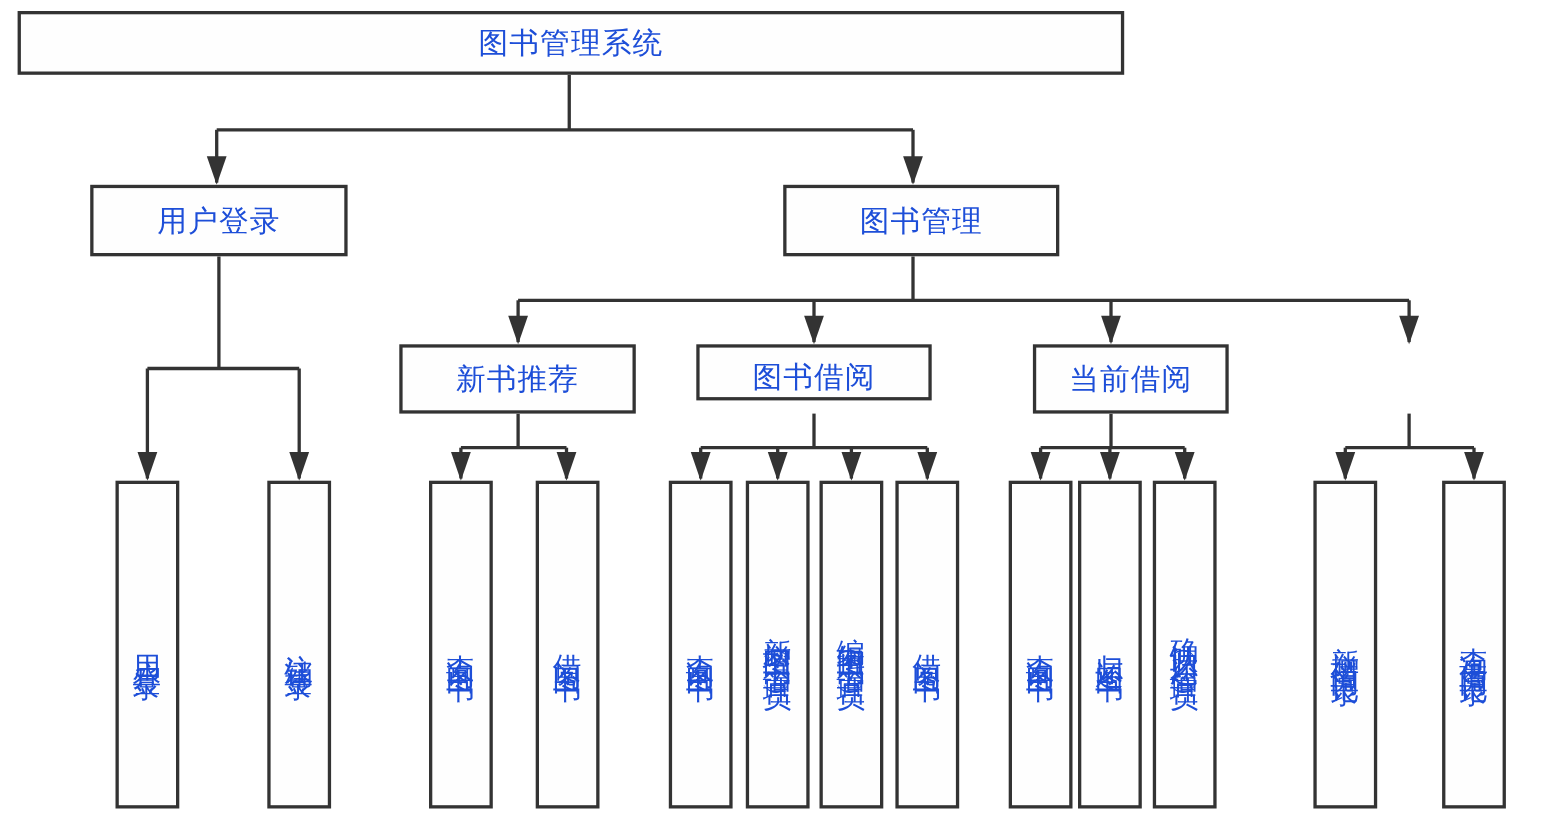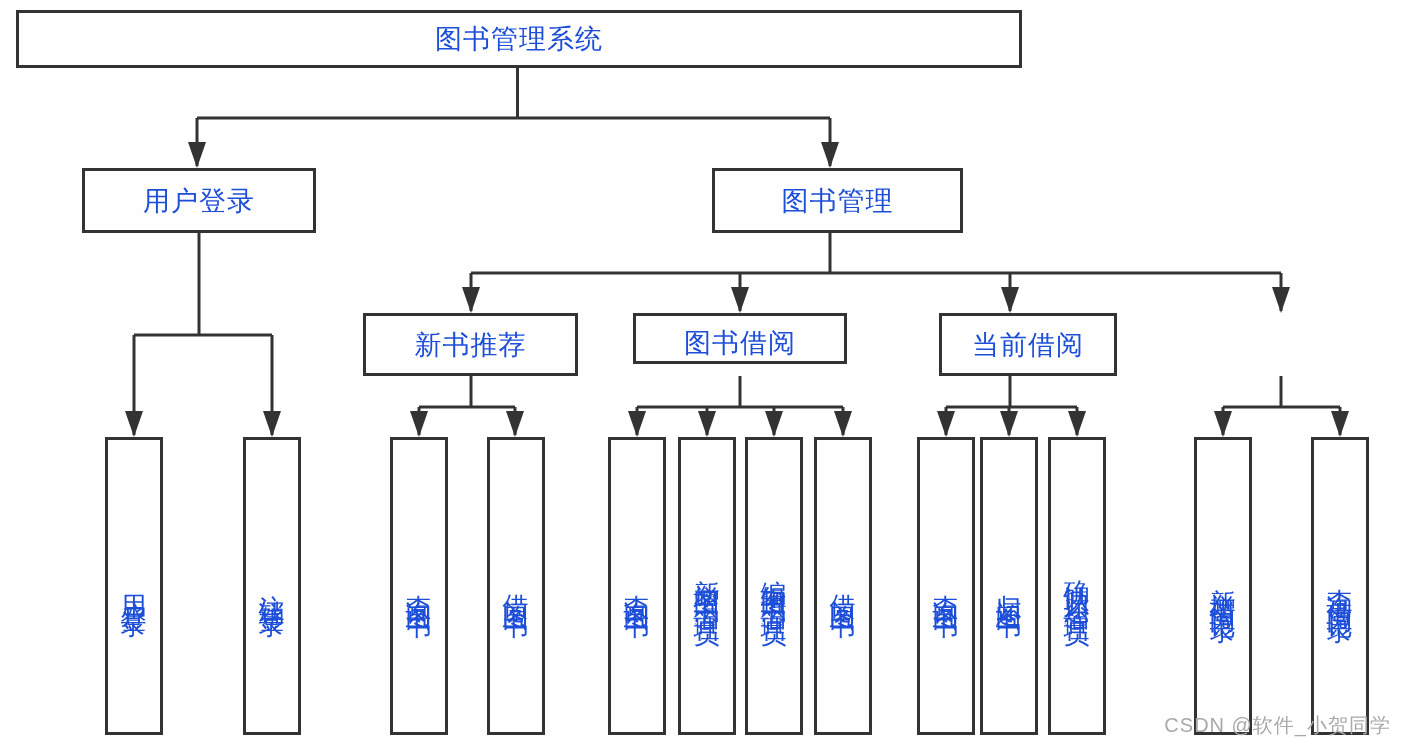--- a/index.html
+++ b/index.html
@@ -188,15 +188,14 @@
     <span>确认归还（管理员）</span>
   </div>
 
   <div class="node leaf" style="left:1194px; top:437px; width:58px; height:298px;">
     <span>新增借阅记录</span>
   </div>
   <div class="node leaf" style="left:1311px; top:437px; width:58px; height:298px;">
     <span>查询借阅记录</span>
   </div>
 
-  <div class="watermark">CSDN @软件_小贺同学</div>
 
 </div>
 
 </body></html>

